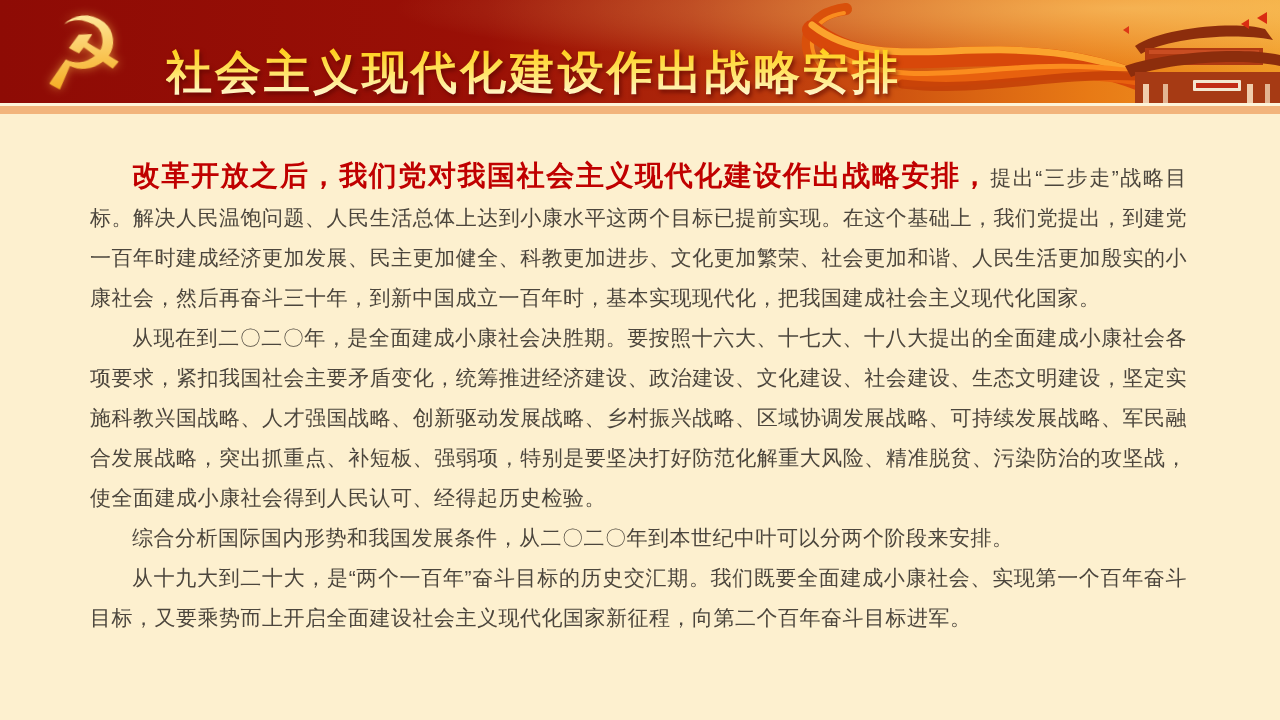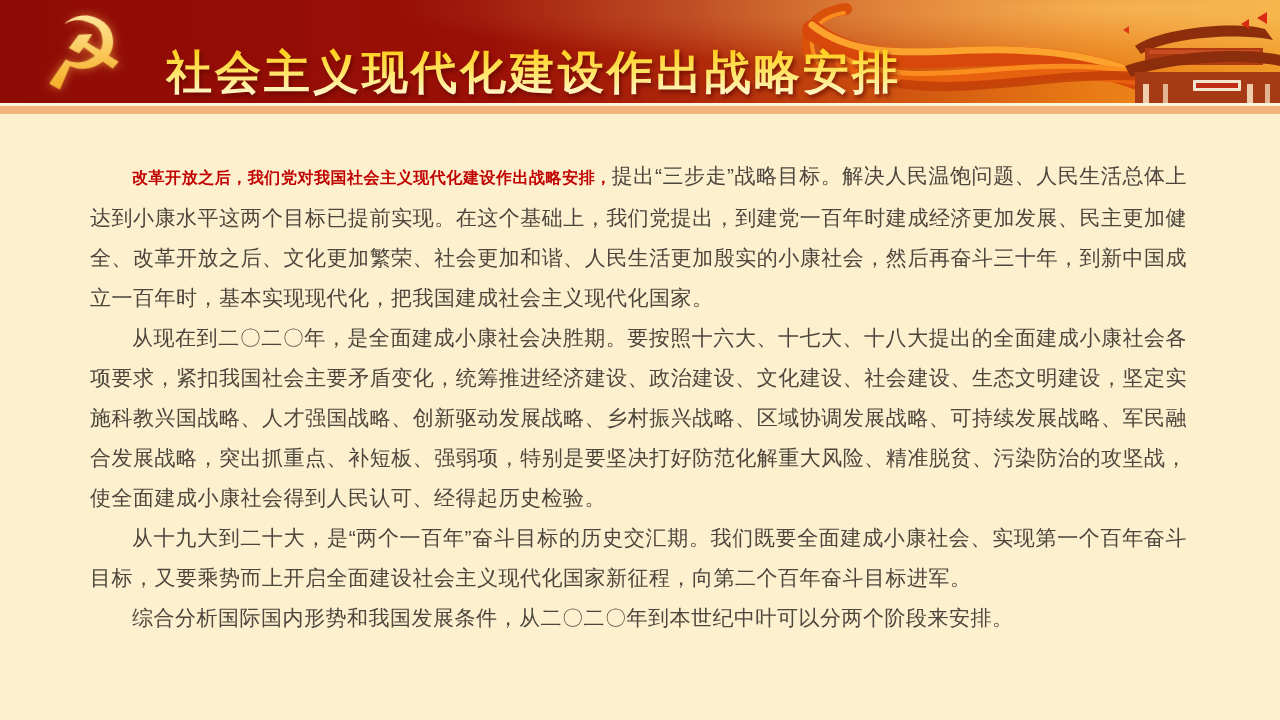--- a/index.html
+++ b/index.html
@@ -45,21 +45,21 @@
     background:#fdf0cf;box-sizing:border-box;
     padding:42px 93px 0 90px;
   }
   .para{
     margin:0;text-indent:2em;
     font-size:21px;line-height:40px;letter-spacing:.5px;
     color:#4c463d;
     text-align:justify;text-justify:inter-ideograph;
   }
   .para .lead{
-    color:#c00000;font-weight:bold;font-size:16px;
+    color:#c00000;font-weight:bold;font-size:28px;
   }
 </style>
 </head>
 <body>
 
 <div class="slide">
 
   <div class="header">
     <div class="sky"></div>
 
@@ -92,19 +92,19 @@
 
     <span class="emblem">☭</span>
 
     <h1 class="title">社会主义现代化建设作出战略安排</h1>
   </div>
 
   <div class="strip-light"></div>
   <div class="strip-band"></div>
 
   <div class="content">
-    <p class="para"><span class="lead">改革开放之后，我们党对我国社会主义现代化建设作出战略安排，</span><span>提出“三步走”战略目标。解决人民温饱问题、人民生活总体上达到小康水平这两个目标已提前实现。在这个基础上，我们党提出，到建党一百年时建成经济更加发展、民主更加健全、改革开放之后、文化更加繁荣、社会更加和谐、人民生活更加殷实的小康社会，然后再奋斗三十年，到新中国成立一百年时，基本实现现代化，把我国建成社会主义现代化国家。</span></p>
+    <p class="para"><span class="lead">改革开放之后，我们党对我国社会主义现代化建设作出战略安排，</span><span>提出“三步走”战略目标。解决人民温饱问题、人民生活总体上达到小康水平这两个目标已提前实现。在这个基础上，我们党提出，到建党一百年时建成经济更加发展、民主更加健全、科教更加进步、文化更加繁荣、社会更加和谐、人民生活更加殷实的小康社会，然后再奋斗三十年，到新中国成立一百年时，基本实现现代化，把我国建成社会主义现代化国家。</span></p>
     <p class="para">从现在到二〇二〇年，是全面建成小康社会决胜期。要按照十六大、十七大、十八大提出的全面建成小康社会各项要求，紧扣我国社会主要矛盾变化，统筹推进经济建设、政治建设、文化建设、社会建设、生态文明建设，坚定实施科教兴国战略、人才强国战略、创新驱动发展战略、乡村振兴战略、区域协调发展战略、可持续发展战略、军民融合发展战略，突出抓重点、补短板、强弱项，特别是要坚决打好防范化解重大风险、精准脱贫、污染防治的攻坚战，使全面建成小康社会得到人民认可、经得起历史检验。</p>
+    <p class="para">综合分析国际国内形势和我国发展条件，从二〇二〇年到本世纪中叶可以分两个阶段来安排。</p>
     <p class="para">从十九大到二十大，是“两个一百年”奋斗目标的历史交汇期。我们既要全面建成小康社会、实现第一个百年奋斗目标，又要乘势而上开启全面建设社会主义现代化国家新征程，向第二个百年奋斗目标进军。</p>
-    <p class="para">综合分析国际国内形势和我国发展条件，从二〇二〇年到本世纪中叶可以分两个阶段来安排。</p>
   </div>
 
 </div>
 
 </body></html>

